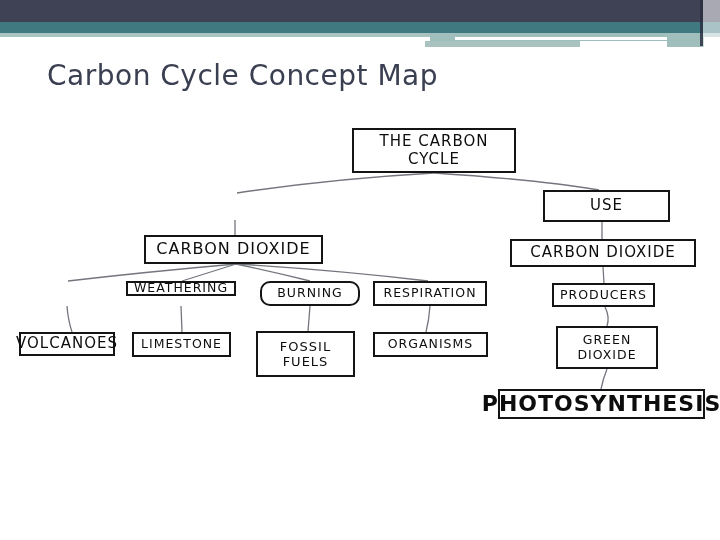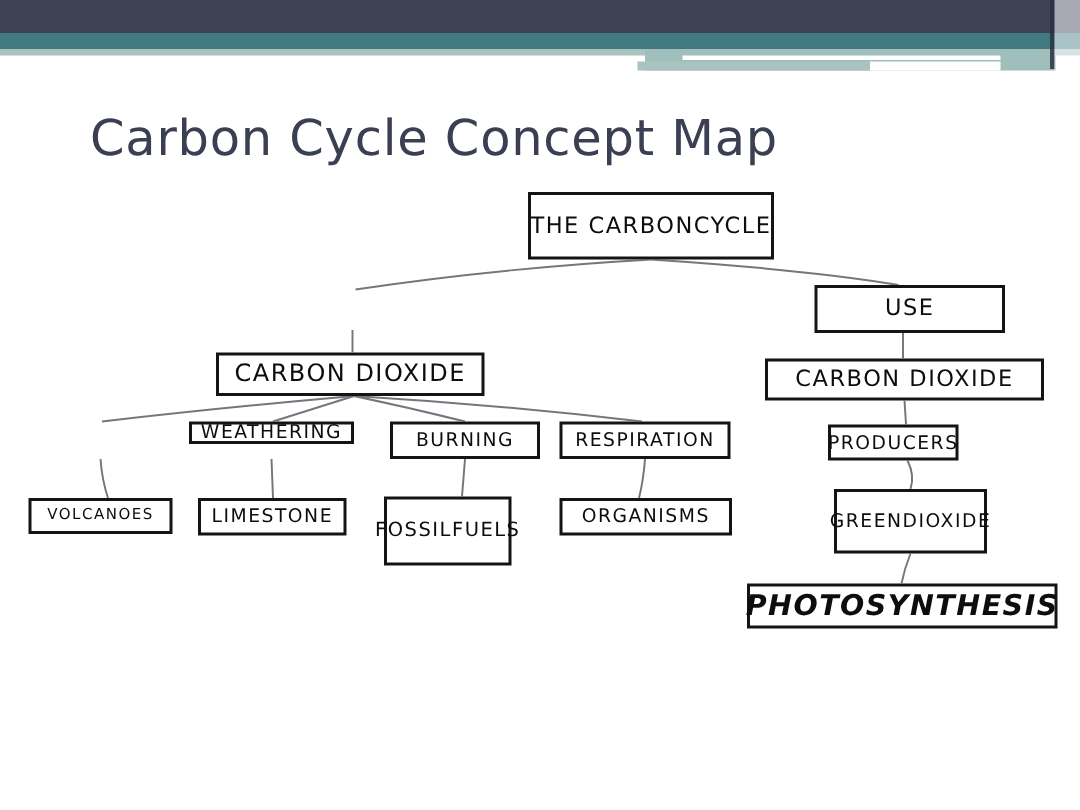--- a/index.html
+++ b/index.html
@@ -24,50 +24,50 @@
   .band-teal{top:22px;height:11px;background:var(--band-teal);}
   .band-sage{top:33px;height:4px;background:var(--band-sage);}
   .accent-block{position:absolute;left:430px;top:33px;width:274px;height:14px;background:var(--accent-teal);}
   .accent-white-line{position:absolute;left:455px;top:37px;width:212px;height:3px;background:#fff;}
   .accent-sage2{position:absolute;left:425px;top:41px;width:155px;height:6px;background:var(--band-sage);}
   .accent-white2{position:absolute;left:580px;top:41px;width:87px;height:6px;background:#fff;}
   .v-dark{position:absolute;left:700px;top:0;width:3px;height:46px;background:rgba(44,48,66,0.85);}
   .v-gray{position:absolute;left:703px;top:0;width:17px;height:50px;background:rgba(255,255,255,0.55);}
   
   .slide-title{
-    position:absolute;left:44px;top:56px;margin:16px;
-    font-size:33px;font-weight:400;color:var(--title-text);letter-spacing:.5px;
+    position:absolute;left:44px;top:56px;margin:3px;
+    font-size:28px;font-weight:400;color:var(--title-text);letter-spacing:.5px;
     white-space:nowrap;
   }
   
   .edges{position:absolute;left:0;top:0;width:720px;height:540px;pointer-events:none;}
   .edges path{stroke:var(--connector);stroke-width:1.3;fill:none;}
   .node{
     position:absolute;box-sizing:border-box;border:2px solid var(--box-border);
     background:#fff;color:var(--box-text);
-    display:flex;flex-direction:row;align-items:center;justify-content:center;
+    display:flex;flex-direction:column;align-items:center;justify-content:center;
     text-align:center;letter-spacing:1px;line-height:1.18;z-index:2;
   }
   .node .ln{display:block;white-space:nowrap;}
   #n-top{left:352px;top:128px;width:164px;height:45px;font-size:15px;}
   #n-release{left:151px;top:193px;width:167px;height:27px;font-size:15px;}
   #n-use{left:543px;top:190px;width:127px;height:32px;font-size:15px;}
   #n-co2l{left:144px;top:235px;width:179px;height:29px;font-size:16px;}
   #n-co2r{left:510px;top:239px;width:186px;height:28px;font-size:15px;}
   #n-eruptions{left:14px;top:281px;width:107px;height:25px;font-size:12.5px;}
   #n-weathering{left:126px;top:281px;width:110px;height:15px;font-size:12.5px;}
-  #n-burning{left:260px;top:281px;width:100px;height:25px;font-size:12.5px;}
+  #n-burning{left:260px;top:281px;width:100px;height:25px;font-size:12.5px;border-radius:10px;}
   #n-respiration{left:373px;top:281px;width:114px;height:25px;font-size:12.5px;}
-  #n-producers{left:552px;top:283px;width:87px;height:24px;font-size:12.5px;}
-  #n-volcanoes{left:19px;top:332px;width:96px;height:24px;font-size:10px;}
+  #n-producers{left:552px;top:283px;width:103px;height:24px;font-size:12.5px;}
+  #n-volcanoes{left:19px;top:332px;width:96px;height:24px;font-size:15px;}
   #n-limestone{left:132px;top:332px;width:99px;height:25px;font-size:12.5px;text-align:right;}
-  #n-fossil{left:256px;top:331px;width:85px;height:46px;font-size:13px;}
+  #n-fossil{left:256px;top:331px;width:99px;height:46px;font-size:13px;}
   #n-organisms{left:373px;top:332px;width:115px;height:25px;font-size:12.5px;}
   #n-green{left:556px;top:326px;width:102px;height:43px;font-size:12.5px;}
-  #n-photo{left:498px;top:389px;width:207px;height:30px;font-size:19px;font-weight:700;letter-spacing:1px;font-style:italic;}
+  #n-photo{left:498px;top:389px;width:207px;height:30px;font-size:22px;font-weight:700;letter-spacing:1px;}
 </style>
 </head>
 <body>
 
 <div class="slide">
 
   <div class="band band-dark"></div>
   <div class="band band-teal"></div>
   <div class="band band-sage"></div>
   <div class="accent-block"></div>

